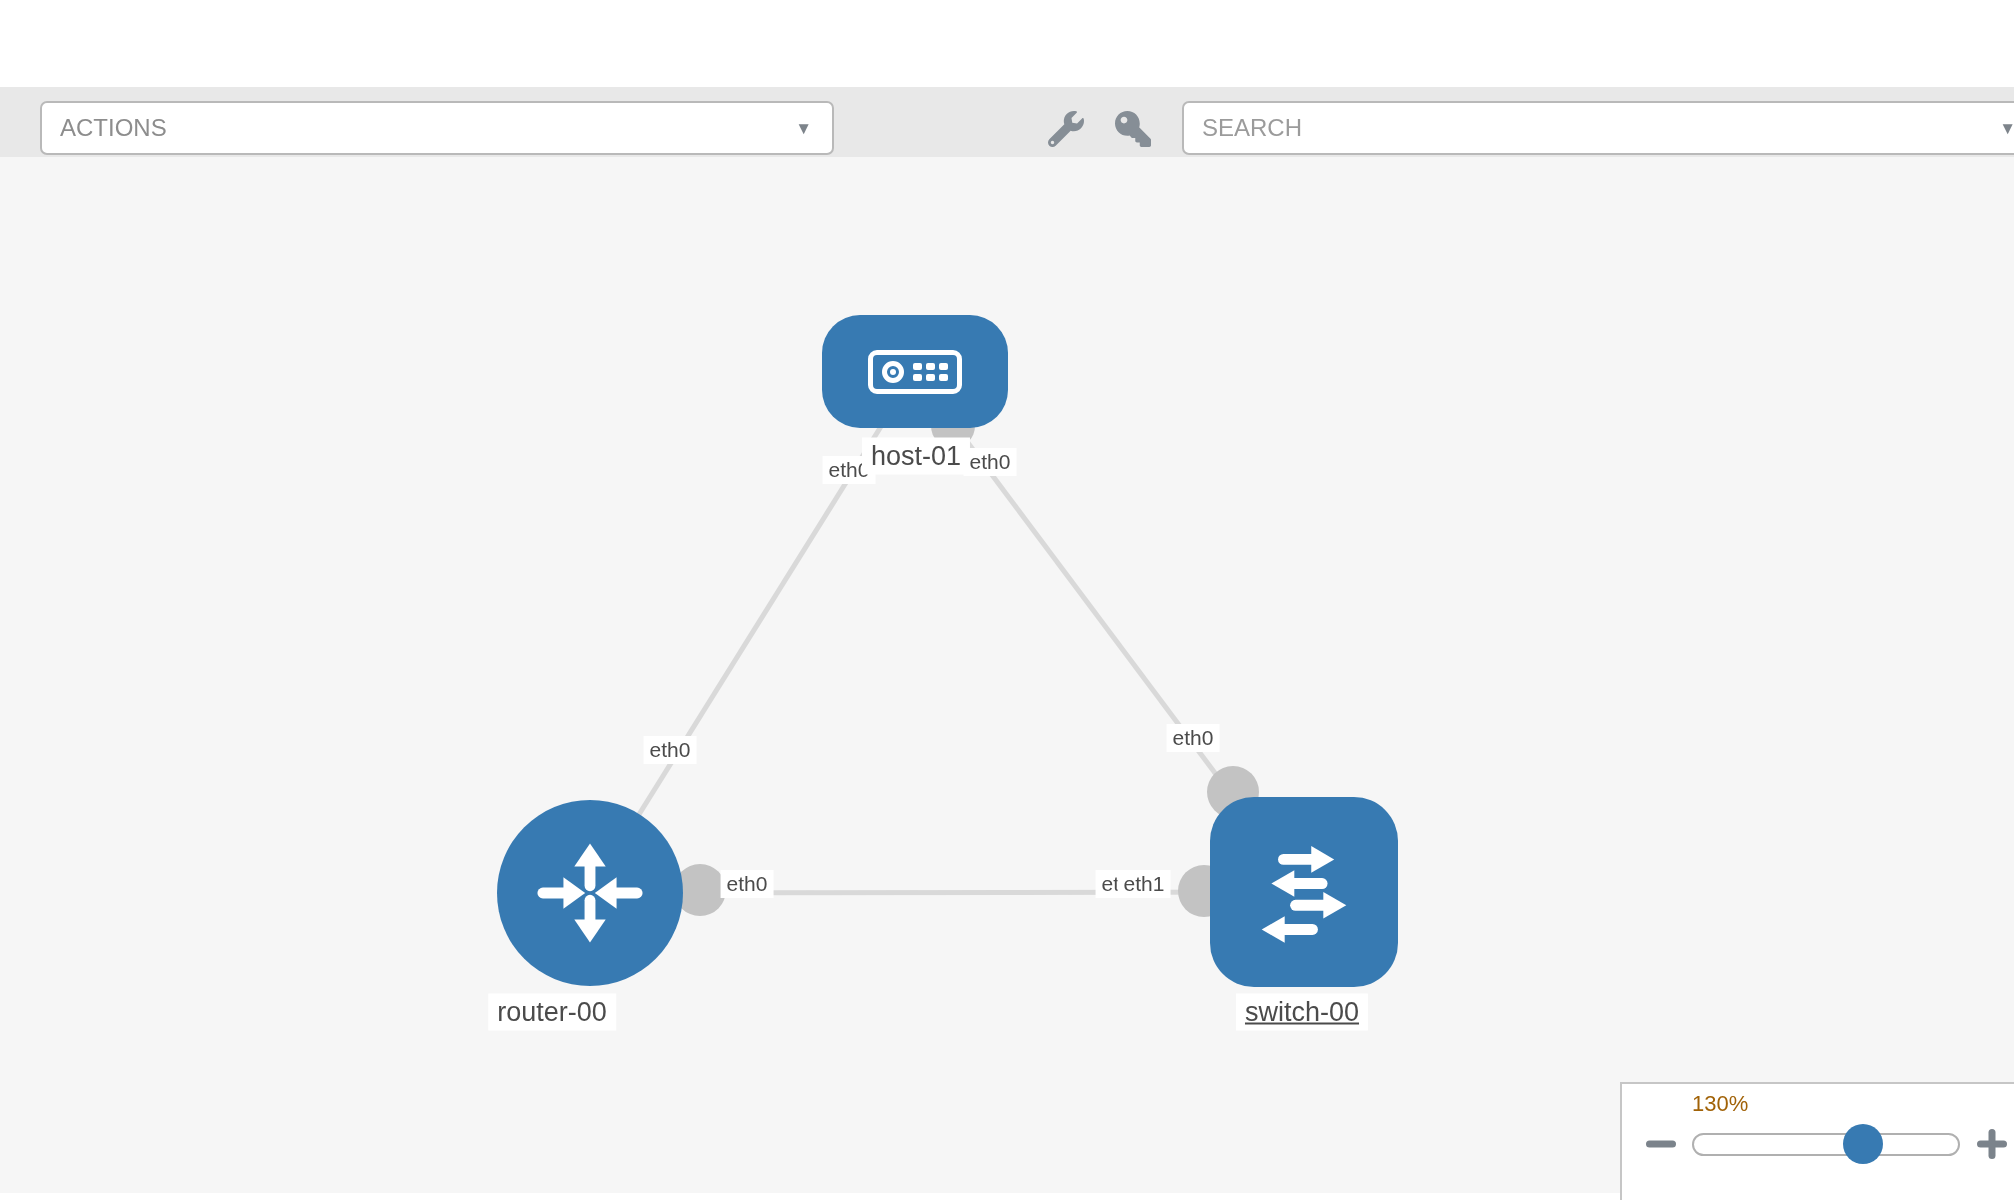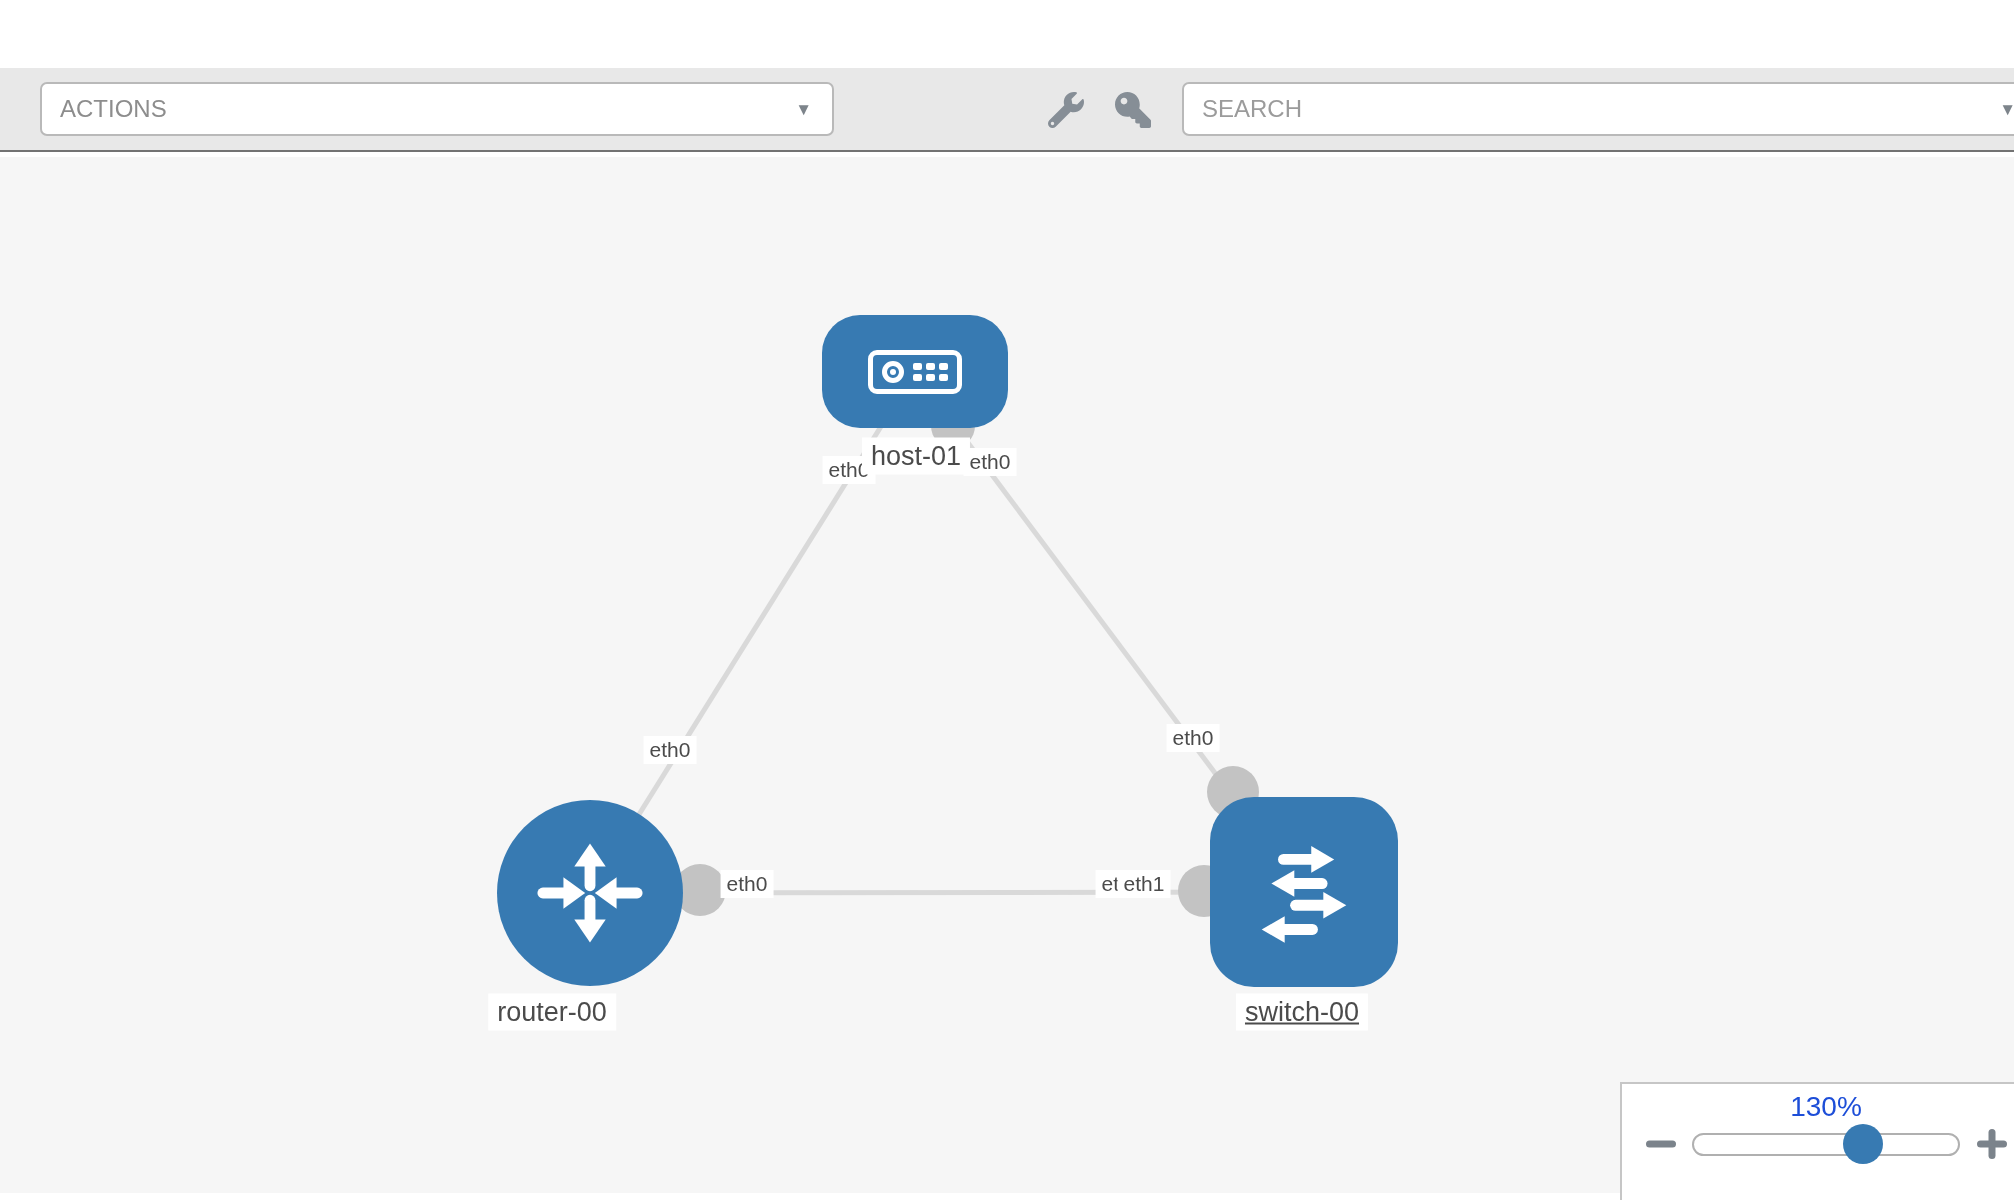--- a/index.html
+++ b/index.html
@@ -14,21 +14,21 @@
   .page-title { position:absolute; left:40px; top:50%; transform:translateY(-50%);
     font-size:26px; font-weight:bold; color:#5d5d5d; letter-spacing:.2px; }
   .close-btn { position:absolute; left:1942px; top:17px; width:38px; height:38px;
     background:#c9c9c9; border-radius:50%; border:none; cursor:pointer; }
   .close-btn .xbar { position:absolute; left:50%; top:50%; width:21px; height:6px;
     background:#fff; border-radius:3px; }
   .close-btn .xbar.a { transform:translate(-50%,-50%) rotate(45deg); }
   .close-btn .xbar.b { transform:translate(-50%,-50%) rotate(-45deg); }
 
   
-  .toolbar { position:absolute; top:68px; left:0; width:2014px; height:84px;
+  .toolbar { position:absolute; top:87px; left:0; width:2014px; height:84px;
     background:#e8e8e8; border-bottom:2px solid #737373; }
   .combo { position:absolute; top:14px; height:54px; background:#fff;
     border:2px solid #b9b9b9; border-radius:7px; }
   .combo-actions { left:40px; width:794px; }
   .combo-search { left:1182px; width:856px; }
   .combo-label { position:absolute; left:18px; top:50%; transform:translateY(-50%);
     font-size:24px; color:#8d8d8d; }
   .caret { position:absolute; right:20px; top:50%; transform:translateY(-50%);
     font-size:17px; color:#7d848b; line-height:1; }
   .search-field { position:absolute; left:0; top:0; width:100%; height:100%;
@@ -70,22 +70,22 @@
   .graph-label { position:absolute; transform:translate(-50%,-50%); background:#fff;
     color:#4b4b4b; white-space:nowrap; text-align:center; }
   .node-label { font-size:27px; padding:3px 9px; z-index:5; }
   .eth-label  { font-size:21px; padding:2px 6px; z-index:4; }
   .eth-label.back { z-index:4; }
   .eth-label.front { z-index:5; }
 
   
   .zoom-panel { position:absolute; left:1620px; top:1082px; width:400px; height:124px;
     background:#fff; border:2px solid #c6c6c6; z-index:10; }
-  .zoom-level { position:absolute; left:70px; top:7px; width:268px; text-align:center;
-    font-size:28px; color:#1d4ed8; }
+  .zoom-level { position:absolute; left:70px; top:7px; width:268px; text-align:left;
+    font-size:22px; color:#a16207; }
   .zoom-btn { position:absolute; width:34px; height:34px; top:43px; background:transparent;
     border:none; cursor:pointer; }
   .zoom-minus { left:22px; }
   .zoom-plus { left:353px; }
   .zoom-btn .hbar { position:absolute; left:50%; top:50%; width:30px; height:7px;
     background:#7b838b; border-radius:3.5px; transform:translate(-50%,-50%); }
   .zoom-btn .vbar { position:absolute; left:50%; top:50%; width:7px; height:30px;
     background:#7b838b; border-radius:3.5px; transform:translate(-50%,-50%); }
   .zoom-track { position:absolute; left:70px; top:49px; width:268px; height:23px;
     background:#fff; border:2px solid #b0b0b0; border-radius:12px; cursor:pointer; }

